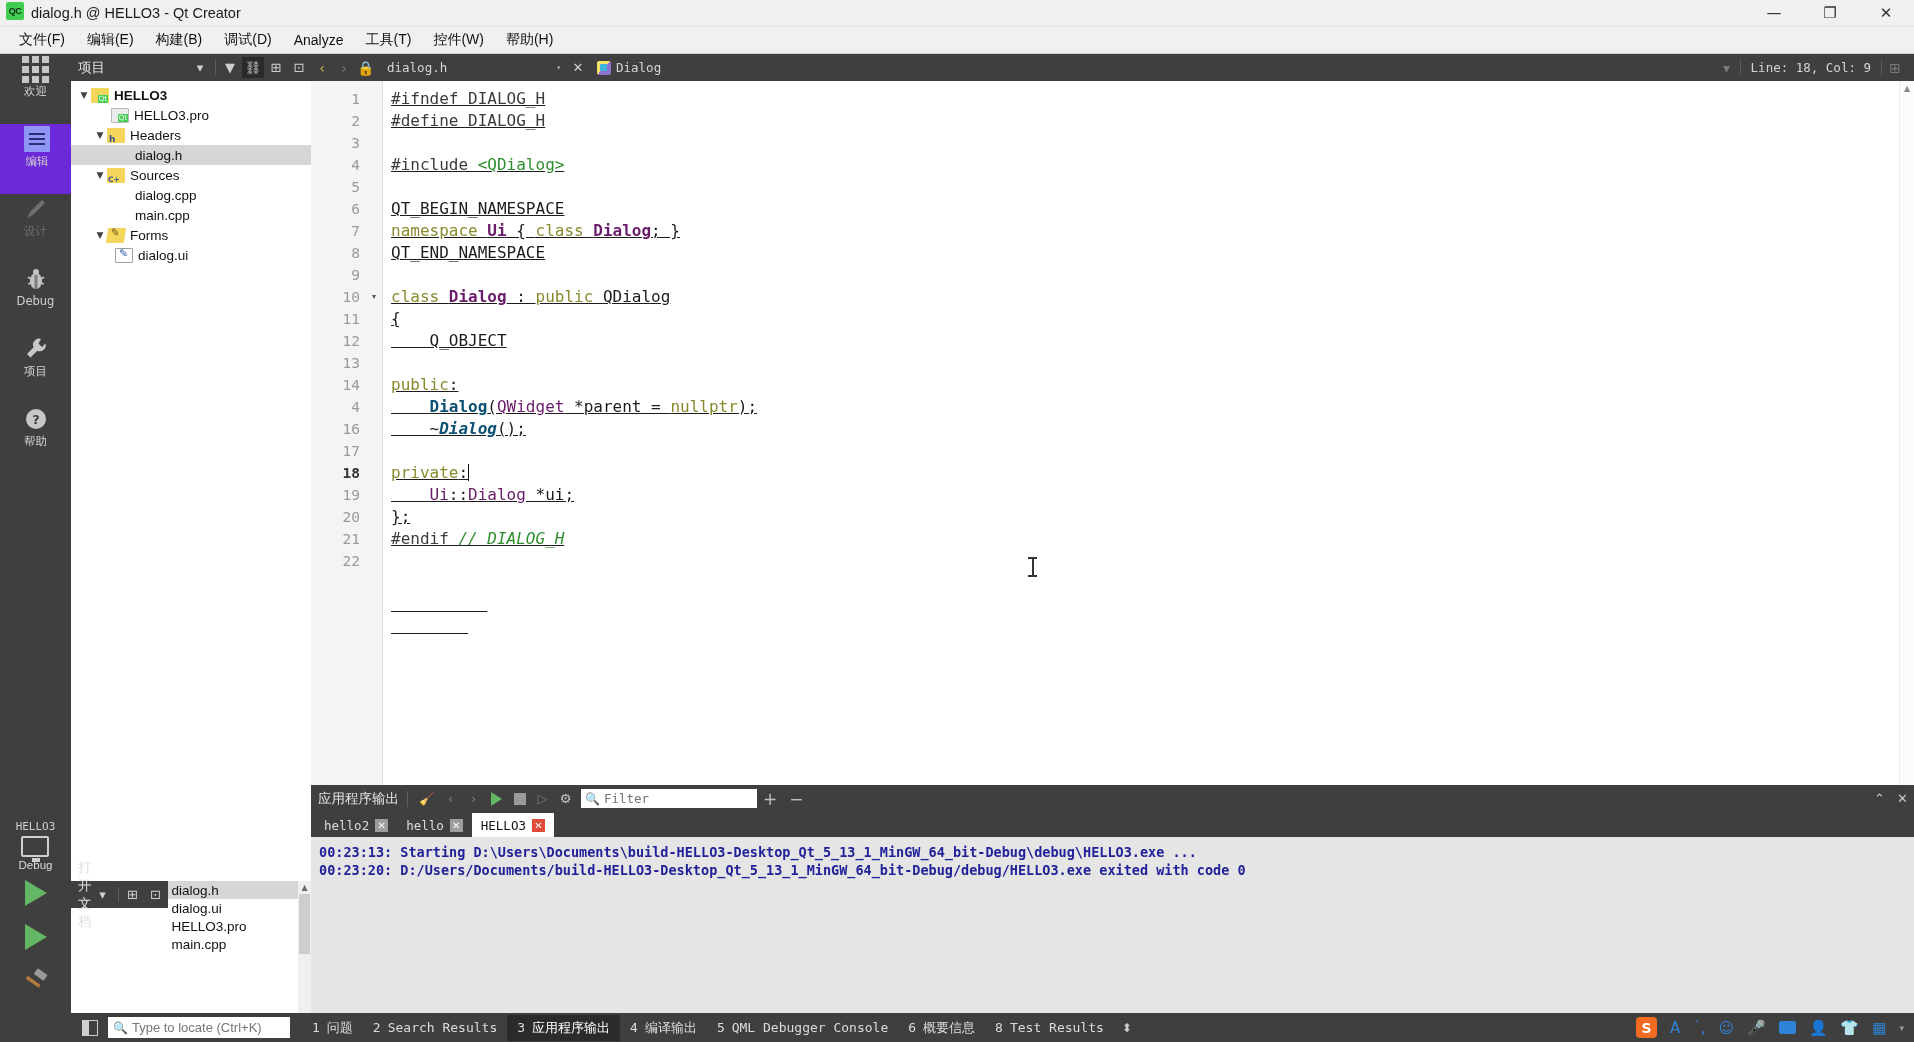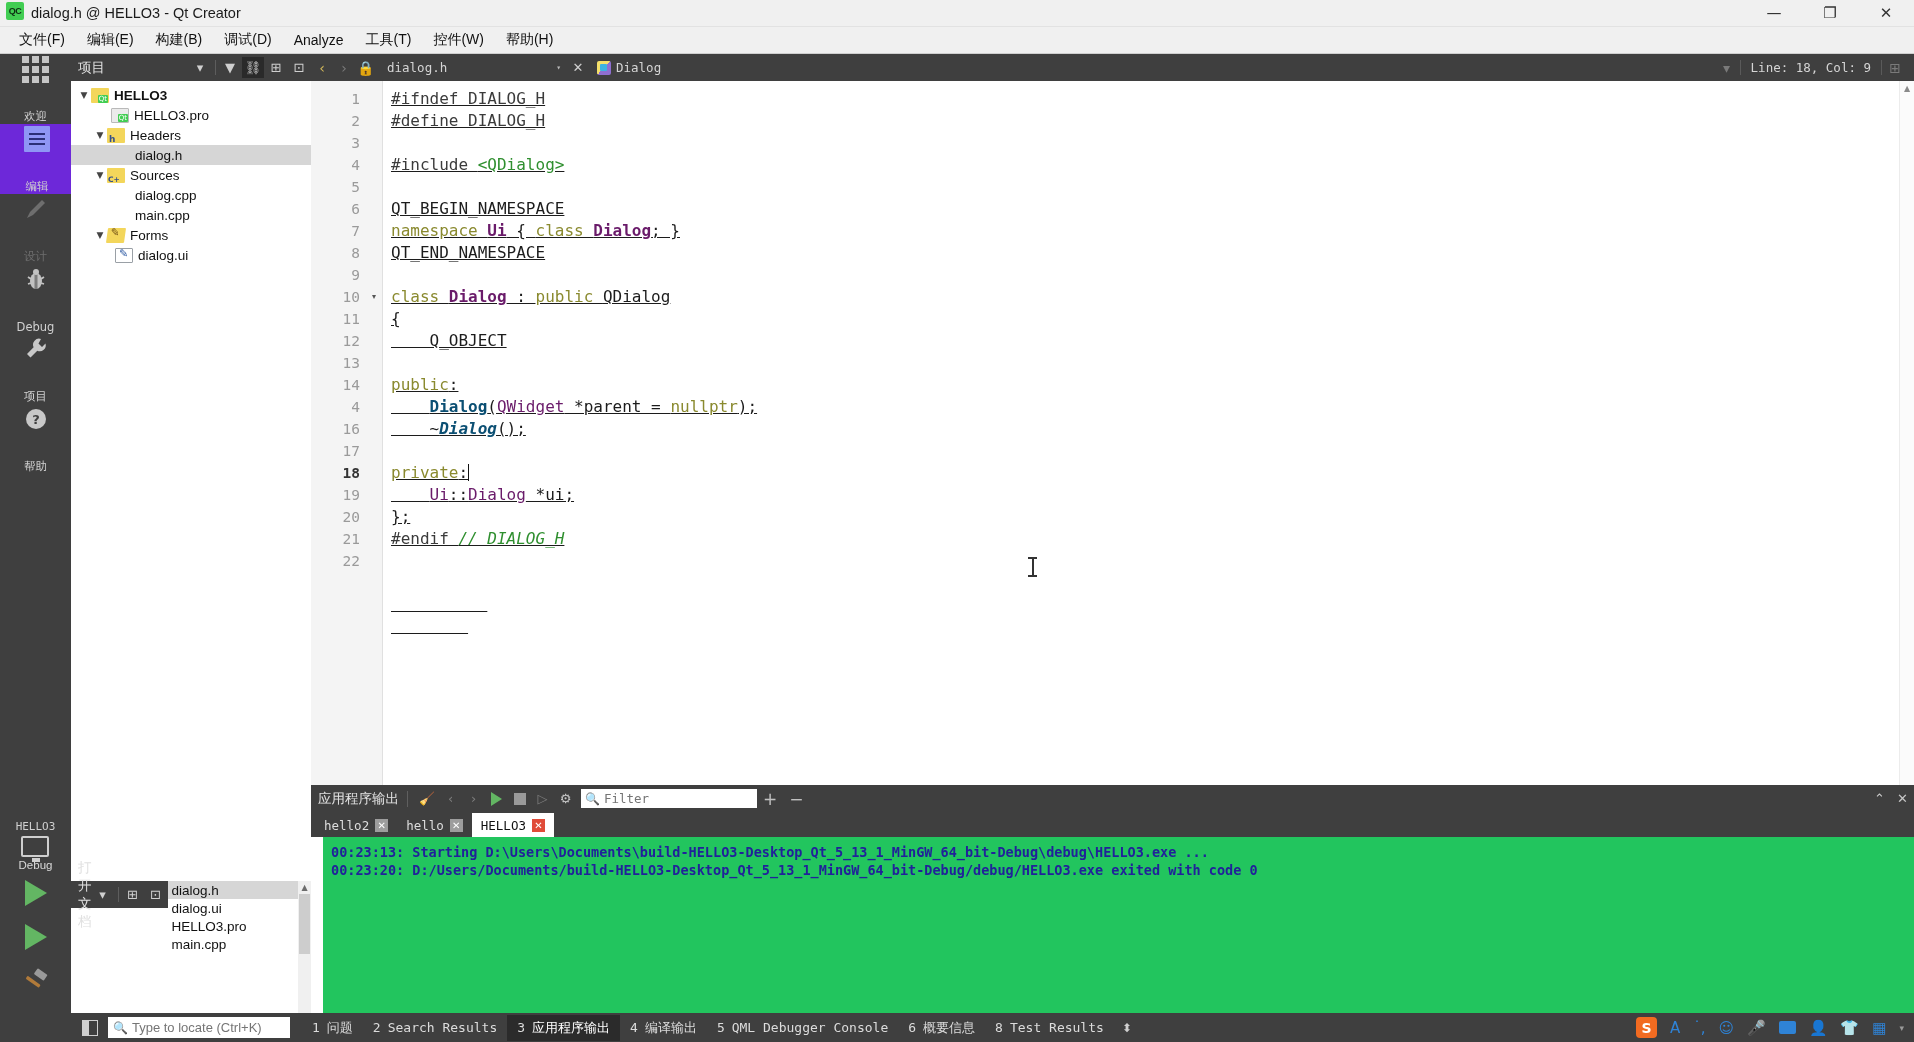--- a/index.html
+++ b/index.html
@@ -42,21 +42,21 @@
   
   .body-row { flex: 1; display: flex; min-height: 0; }
 
   
   .modebar {
     width: 71px; background: #3f3f3f; display: flex; flex-direction: column;
     flex: 0 0 71px; position: relative;
   }
   .mode {
     height: 70px; display: flex; flex-direction: column; align-items: center;
-    justify-content: space-between; color: #d0d0d0; font-size: 11.5px; 
+    justify-content: flex-start; color: #d0d0d0; font-size: 11.5px; 
     font-family: "DejaVu Sans", sans-serif;
   }
   .mode.active { background: #6d28d9; border-left: 3px solid transparent; }
   .mode.disabled { color: #6e6e6e; }
   .mode-ico { height: 30px; display: flex; align-items: center; justify-content: center; }
   .grid9 { display: grid; grid-template-columns: repeat(3, 7px); grid-template-rows: repeat(3, 7px); gap: 3px; }
   .grid9 i { background: #c6c6c6; display: block; }
   .edit-ico {
     width: 26px; height: 26px; background: #8f96f5; display: flex; flex-direction: column;
     justify-content: center; align-items: center; gap: 3px; border-radius: 1px;
@@ -191,21 +191,21 @@
   .otab {
     height: 24px; display: flex; align-items: center; gap: 6px; padding: 0 9px;
     font-family: "DejaVu Sans Mono", monospace; font-size: 12.5px; color: #ddd;
   }
   .otab.active { background: #ffffff; color: #111; }
   .otab .xc {
     width: 13px; height: 13px; background: #9d9d9d; color: #fff; font-size: 10px;
     display: flex; align-items: center; justify-content: center; font-family: "DejaVu Sans", sans-serif;
   }
   .otab.active .xc { background: #e04b38; }
-  .out-body { flex: 1; background: #22c55e; padding: 6px 0 0 8px; overflow: hidden; position: relative; margin-left: 12px; }
+  .out-body { flex: 1; background: #e5e5e5; padding: 6px 0 0 8px; overflow: hidden; position: relative; }
   .out-line { font-family: "DejaVu Sans Mono", monospace; font-size: 13.5px; color: #21219a; font-weight: bold; line-height: 18px; white-space: pre; }
 
   
   .statusbar { height: 29px; flex: 0 0 29px; background: #3f3f3f; display: flex; align-items: center; }
   .sb-toggle { width: 28px; display: flex; align-items: center; justify-content: center; margin-left: 76px; }
   .sb-toggle .sq { width: 16px; height: 16px; border: 1.5px solid #cfcfcf; display: flex; }
   .sb-toggle .sq i { width: 6px; background: #cfcfcf; display: block; }
   .locate {
     width: 182px; height: 21px; background: #fff; display: flex; align-items: center;
     gap: 4px; padding-left: 5px; margin-left: 4px;

